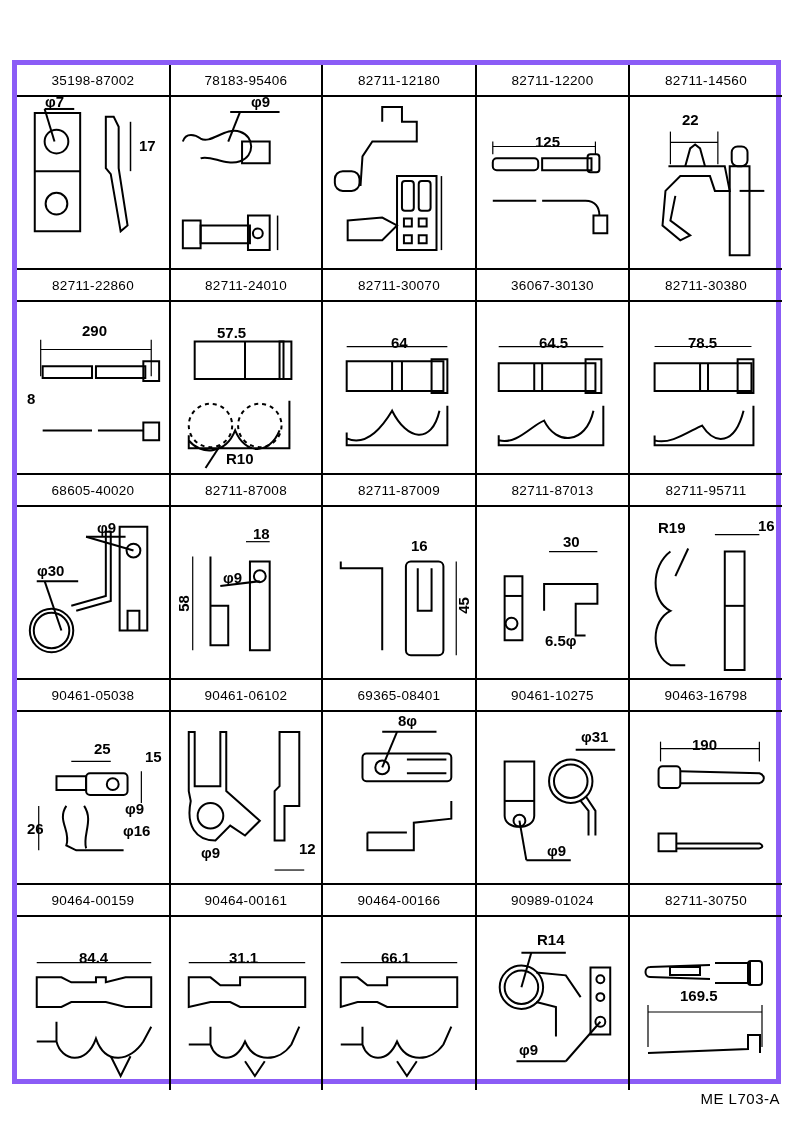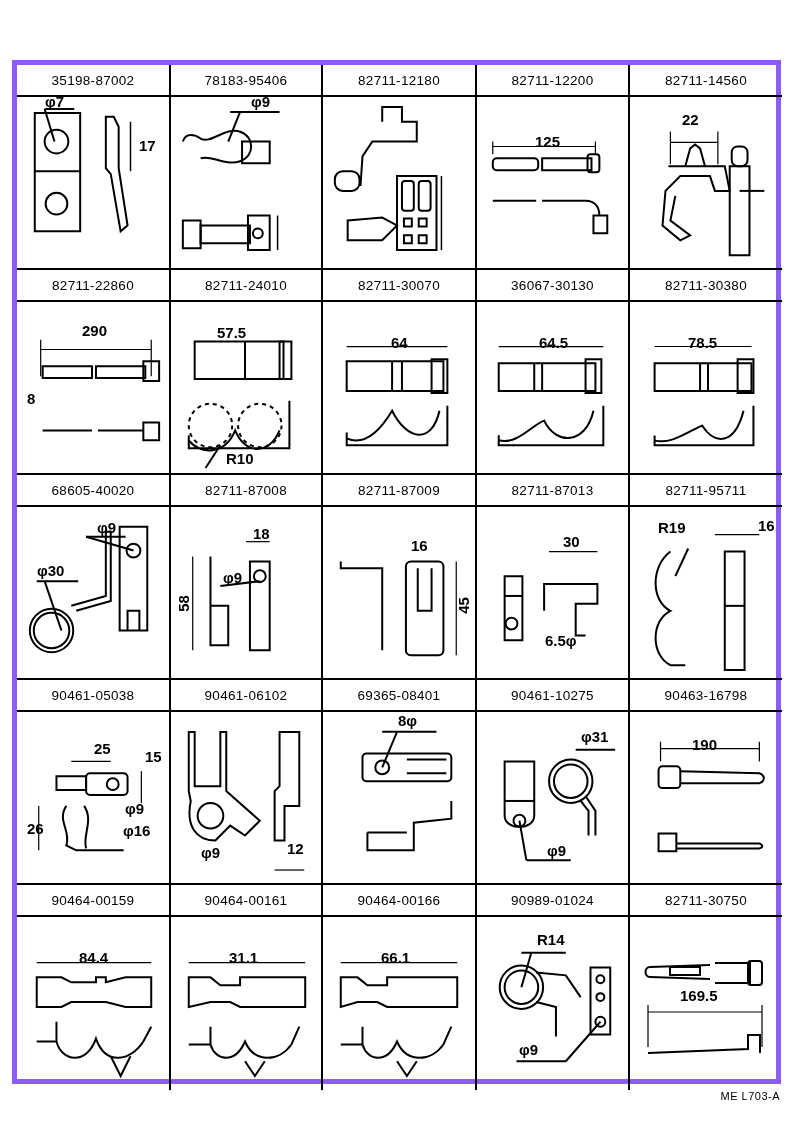--- a/index.html
+++ b/index.html
@@ -12,21 +12,21 @@
   .hdr { border-right:2px solid #000; border-bottom:2px solid #000;
          display:flex; align-items:center; justify-content:center;
          font-size:13.5px; letter-spacing:0.3px; box-sizing:border-box; }
   .cell { border-right:2px solid #000; border-bottom:2px solid #000;
           position:relative; box-sizing:border-box; overflow:hidden; }
   .last-col { border-right:none; }
   .last-row { border-bottom:none; }
   .cell svg { position:absolute; left:0; top:0; width:100%; height:100%; }
   .cell svg * { vector-effect:non-scaling-stroke; }
   .dim { position:absolute; font-size:15px; font-weight:bold; }
-  .footer { position:absolute; right:20px; top:1090px; font-size:11px; letter-spacing:0.5px; }
+  .footer { position:absolute; right:20px; top:1090px; font-size:15px; letter-spacing:0.5px; }
 </style>
 </head>
 <body>
 
 <div class="grid">
 
   <div class="hdr">35198-87002</div>
   <div class="hdr">78183-95406</div>
   <div class="hdr">82711-12180</div>
   <div class="hdr">82711-12200</div>
@@ -261,21 +261,21 @@
     <span class="dim" style="left:106px;top:110px">φ16</span>
   </div>
   <div class="cell">
     <svg viewBox="0 0 152 173" fill="none" stroke="#000" stroke-width="2">
       <path d="M18 20 L24 20 L24 75 L50 75 L50 20 L56 20 L56 80 L90 110 L75 125 L60 115 L45 130 C25 130 15 115 20 90 L18 80 Z"></path>
       <circle cx="40" cy="105" r="13"></circle>
       <path d="M110 20 L130 20 L130 95 L115 95 L115 130 L105 130 L105 80 L110 75 Z"></path>
       <line x1="105" y1="160" x2="135" y2="160" stroke-width="1.2"></line>
     </svg>
     <span class="dim" style="left:30px;top:132px">φ9</span>
-    <span class="dim" style="left:116px;top:128px">12</span>
+    <span class="dim" style="left:128px;top:128px">12</span>
   </div>
   <div class="cell">
     <svg viewBox="0 0 154 173" fill="none" stroke="#000" stroke-width="2">
       <rect x="40" y="42" width="90" height="28" rx="4"></rect>
         <circle cx="60" cy="56" r="7"></circle>
       <path d="M85 48 L125 48 M85 62 L125 62"></path>
       <path d="M45 122 L45 140 L92 140 L92 112 L130 108 L130 90 M45 122 L85 122"></path>
       <line x1="60" y1="20" x2="115" y2="20"></line>
         <line x1="75" y1="20" x2="60" y2="56"></line>
     </svg>

